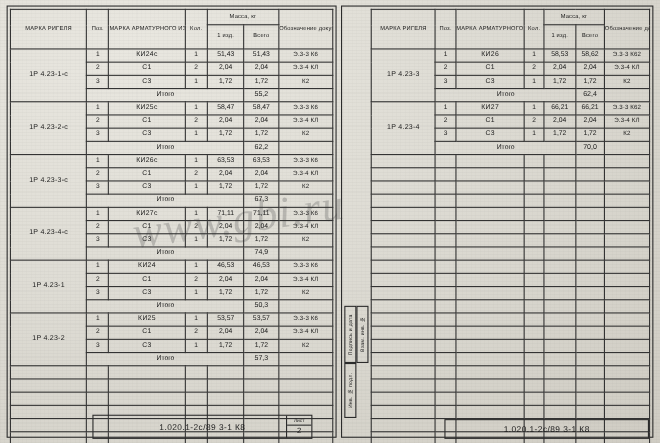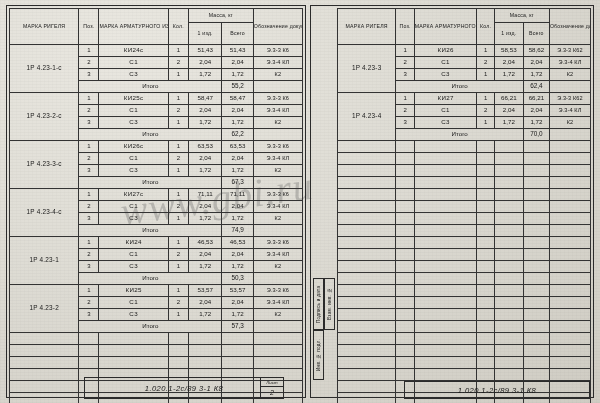--- a/index.html
+++ b/index.html
@@ -72,21 +72,20 @@
   
   .stamp{
     position:absolute;
     border:1px solid #2b2b2b;
     box-sizing:border-box;
     display:flex;
     align-items:center;
     justify-content:center;
     font-size:7px;
     background:transparent;
-    font-style:italic;
   }
   #stamp-left{ left:84px; bottom:4px; width:200px; height:22px;}
   #stamp-left .code{ font-size:7.6px; letter-spacing:0.4px;}
   #stamp-left .sheetbox{
     position:absolute;right:0;top:0;bottom:0;width:22px;
     border-left:1px solid #2b2b2b;
     display:flex;flex-direction:column;
   }
   #stamp-left .sheetbox .lab{ font-size:4.4px;border-bottom:1px solid #2b2b2b;flex:1;display:flex;align-items:center;justify-content:center;}
   #stamp-left .sheetbox .val{ font-size:7px;flex:1.3;display:flex;align-items:center;justify-content:center;}

